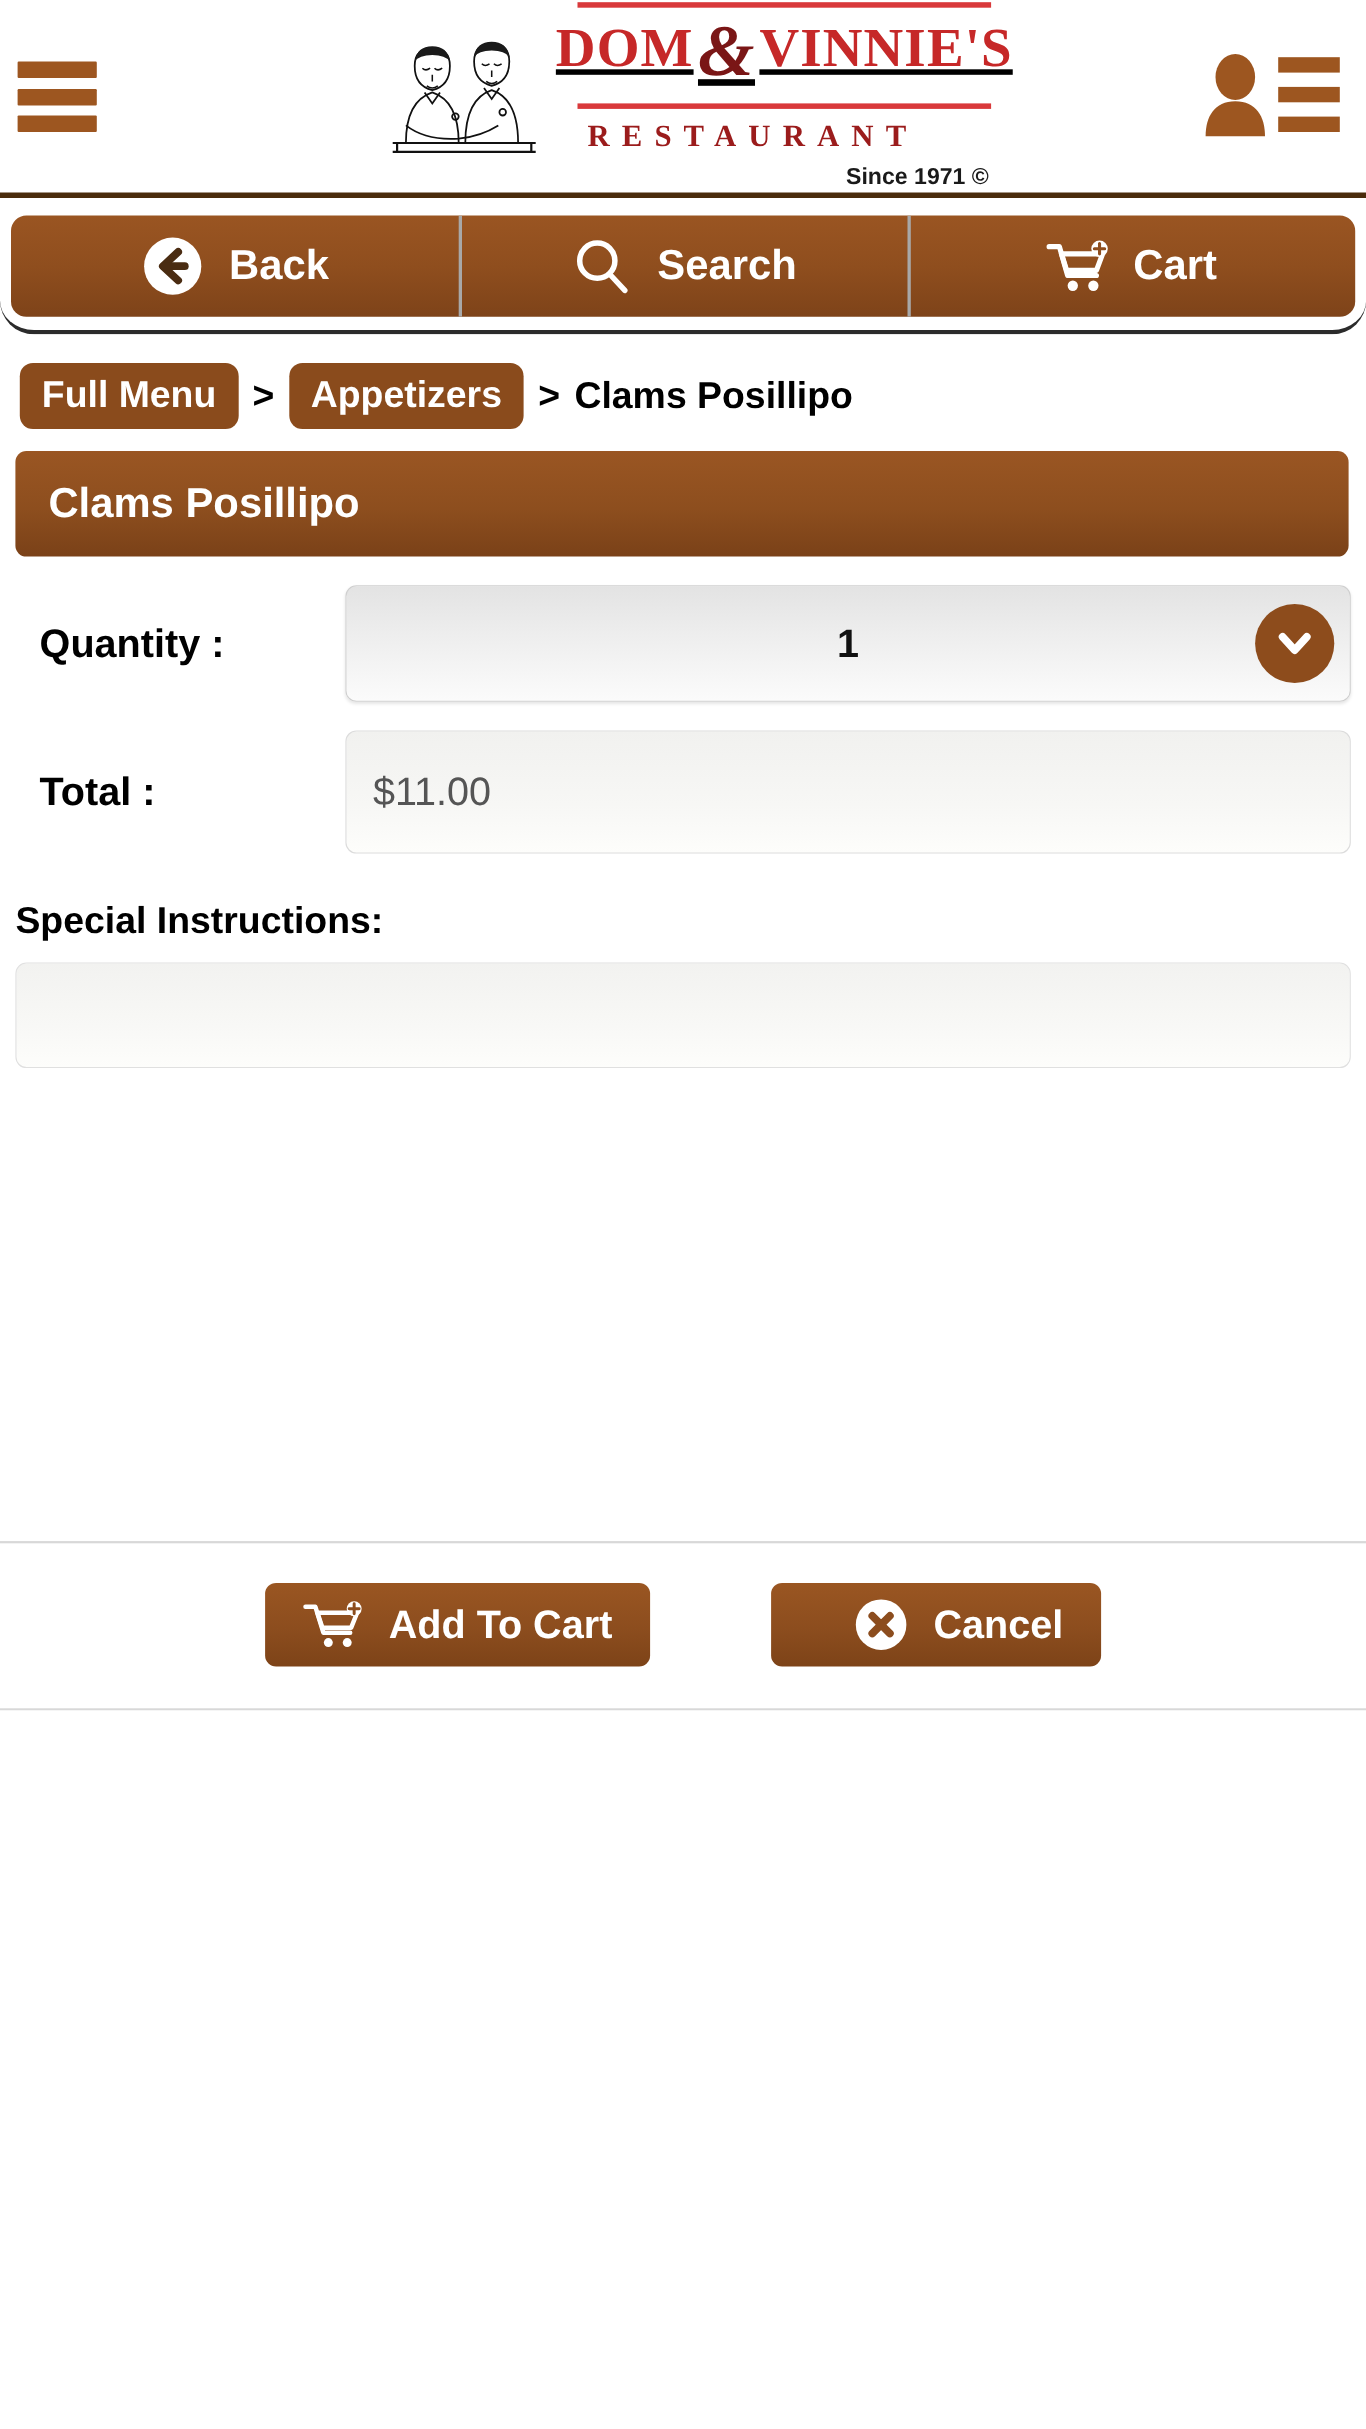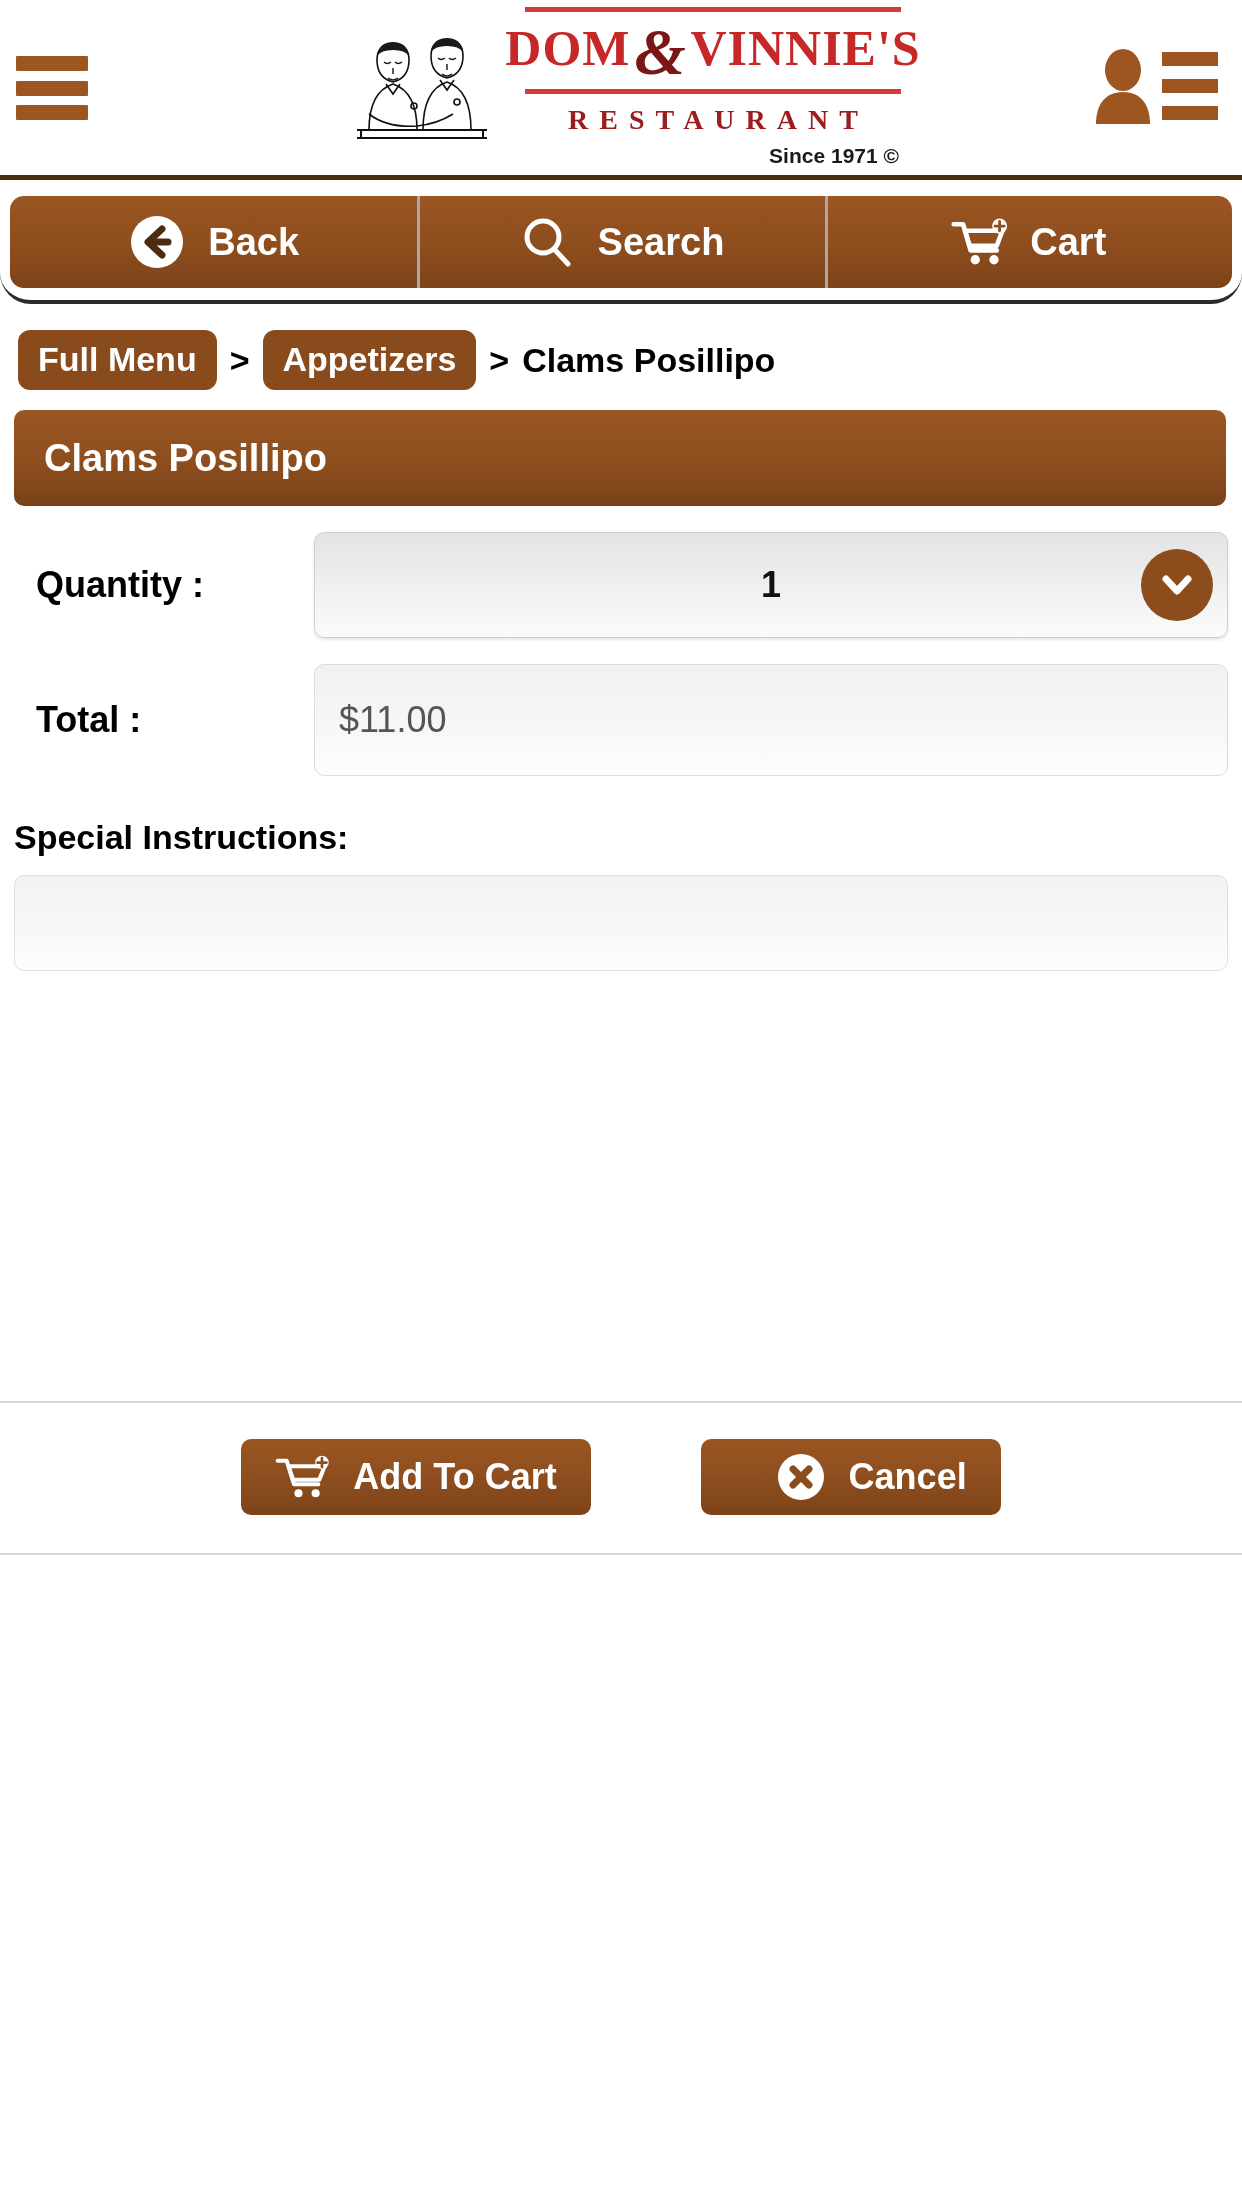--- a/index.html
+++ b/index.html
@@ -41,34 +41,35 @@
   .logo-text { width: 380px; flex: none; position: relative; }
   .logo-rule {
     height: 5px; background: #d9393b; margin: 0 2px;
   }
   .logo-main {
     display: flex; align-items: center; justify-content: center;
     font-family: "Liberation Serif", serif;
     font-weight: bold;
     letter-spacing: 0.5px;
     line-height: 1;
-    padding: 3px 0 8px;
+    padding: 3px 0 18px;
+    text-decoration: underline;
   }
   .logo-main .dom, .logo-main .vinnies {
     color: #c62828; font-size: 50px; letter-spacing: 1px;
   }
   .logo-main .amp {
     color: #7a1616; font-size: 66px;
     font-family: "Liberation Serif", serif;
     font-style: italic;
     padding: 0 4px;
     position: relative; top: 4px;
   }
   .logo-rest {
-    text-align: center;
+    text-align: left;
     color: #9b1c1c;
     font-family: "Liberation Serif", serif;
     font-size: 28px;
     font-weight: bold;
     letter-spacing: 11px;
     padding-top: 10px;
     padding-left: 11px;
   }
   .logo-since {
     text-align: right;

